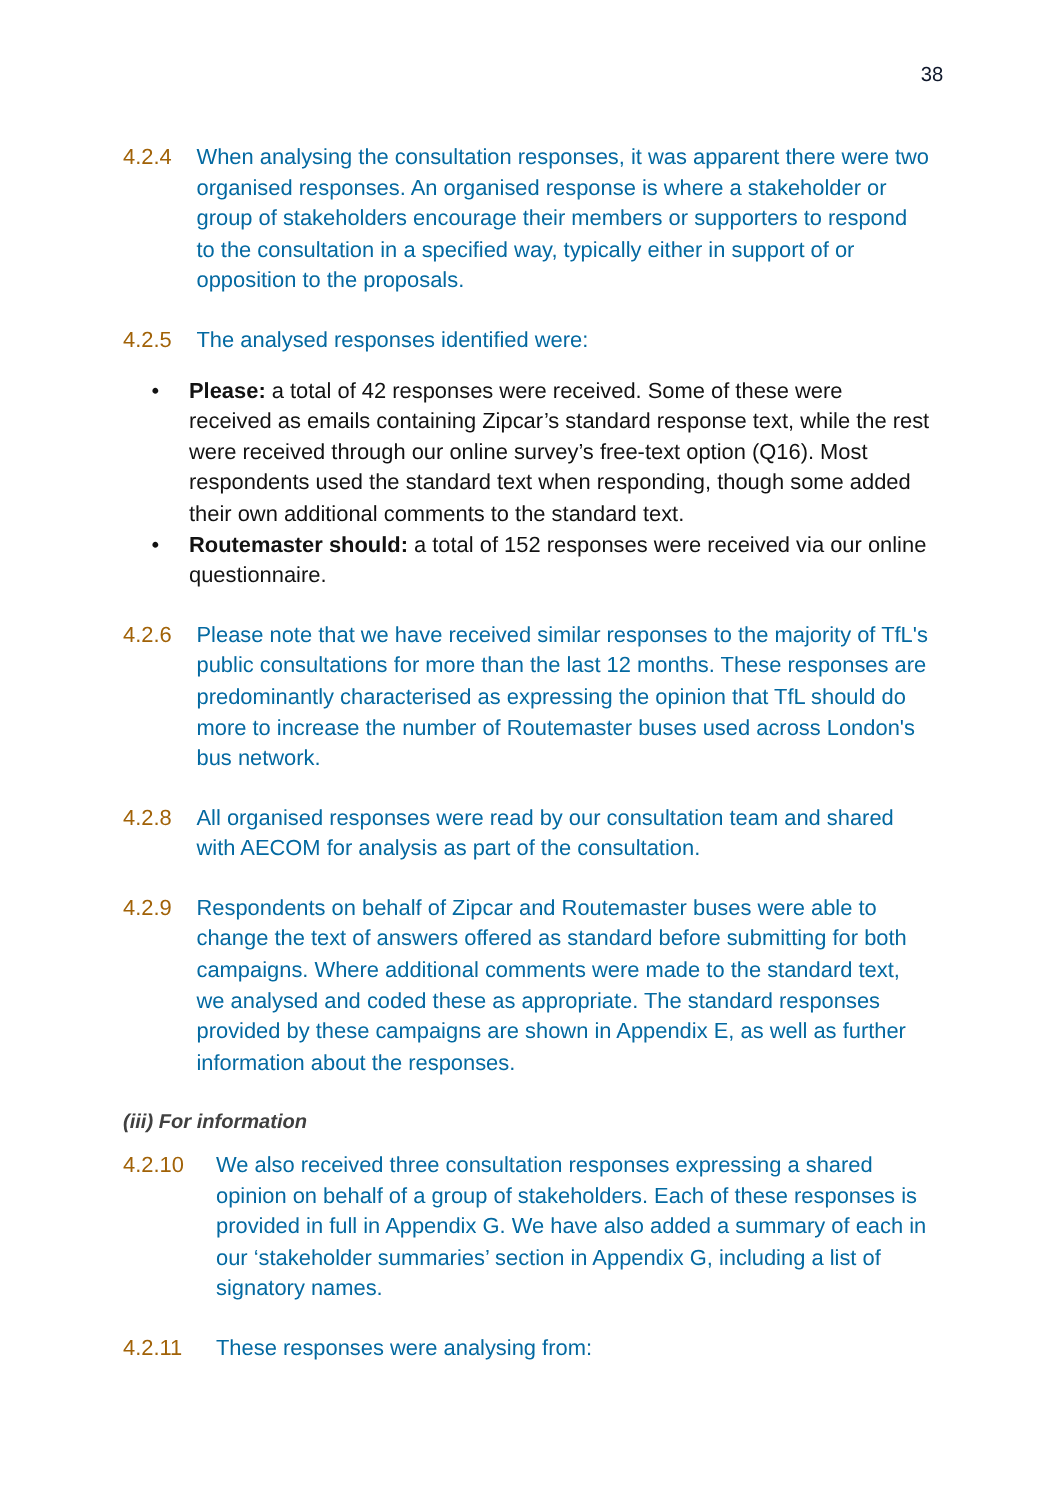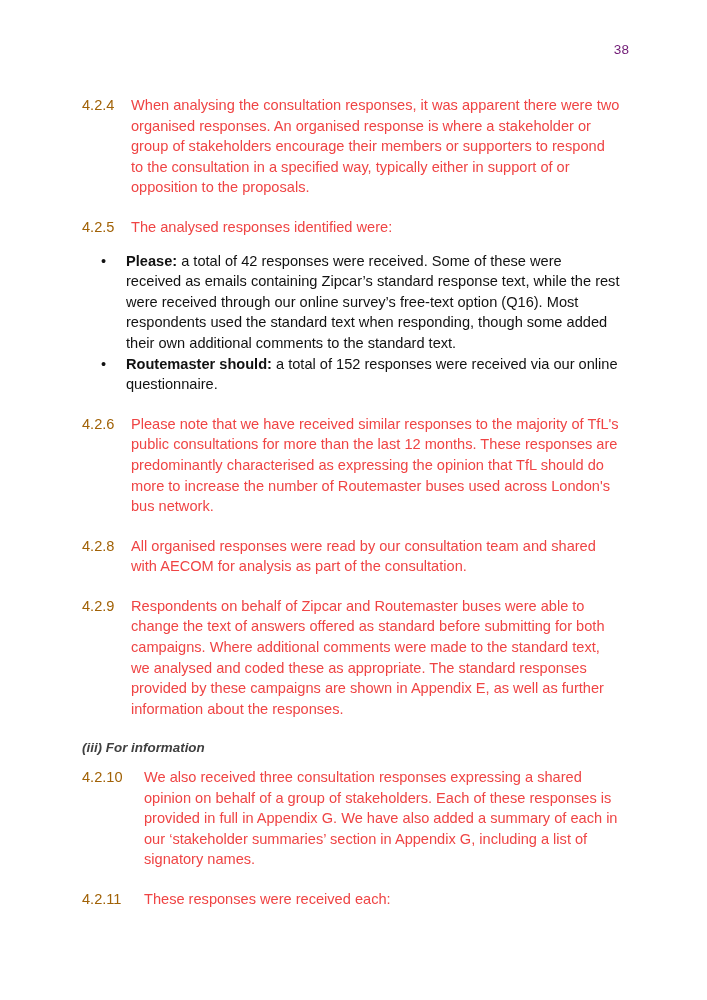--- a/index.html
+++ b/index.html
@@ -19,21 +19,21 @@
     background: #ffffff;
     overflow: hidden;
     box-sizing: border-box;
   }
   .page-number {
     position: absolute;
     top: 43px;
     right: 78px;
     font-size: 13.5px;
     line-height: 1;
-    color: #701a75;
+    color: #0f172a;
     letter-spacing: 0.1px;
   }
   .content {
     position: absolute;
     left: 82px;
     top: 95px;
     width: 538px;
   }
   
   .clause {
@@ -50,21 +50,21 @@
     white-space: nowrap;
   }
   
   .clause.wide .clause-num {
     width: 56px;
   }
   .clause-body {
     flex: 1 1 auto;
     font-size: 14.6px;
     line-height: 20.6px;
-    color: #ef4444;
+    color: #0369a1;
     text-align: left;
   }
   .clause.wide .clause-body {
     margin-left: 6px;
   }
   .tight {
     margin-bottom: 13px;
   }
   
   .bullets {
@@ -154,17 +154,17 @@
 
     <div class="section-heading">(iii) For information</div>
 
     <div class="clause wide">
       <div class="clause-num">4.2.10</div>
       <div class="clause-body">We also received three consultation responses expressing a shared opinion on behalf of a group of stakeholders. Each of these responses is provided in full in Appendix G. We have also added a summary of each in our ‘stakeholder summaries’ section in Appendix G, including a list of signatory names.</div>
     </div>
 
     <div class="clause wide tight">
       <div class="clause-num">4.2.11</div>
-      <div class="clause-body">These responses were received each:</div>
+      <div class="clause-body">These responses were analysing from:</div>
     </div>
 
   </div>
 </div>
 
 </body></html>

